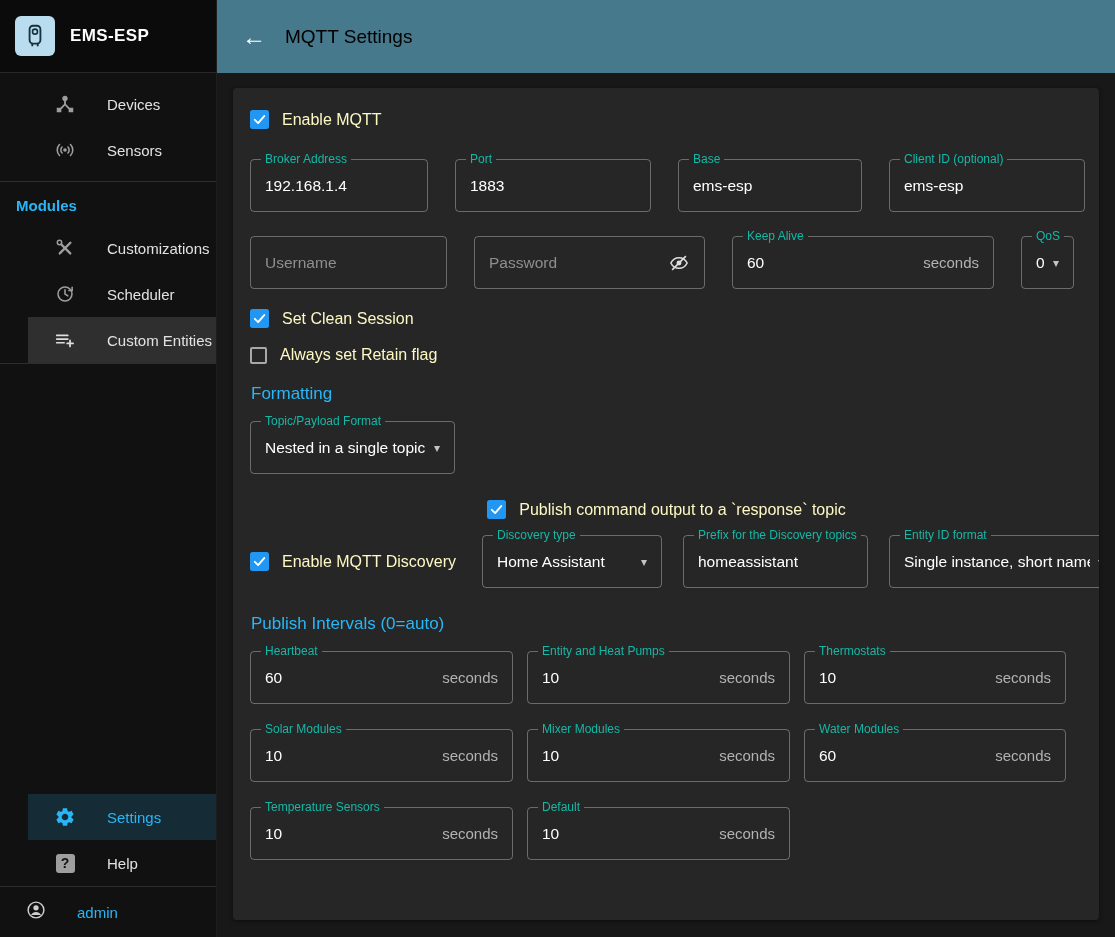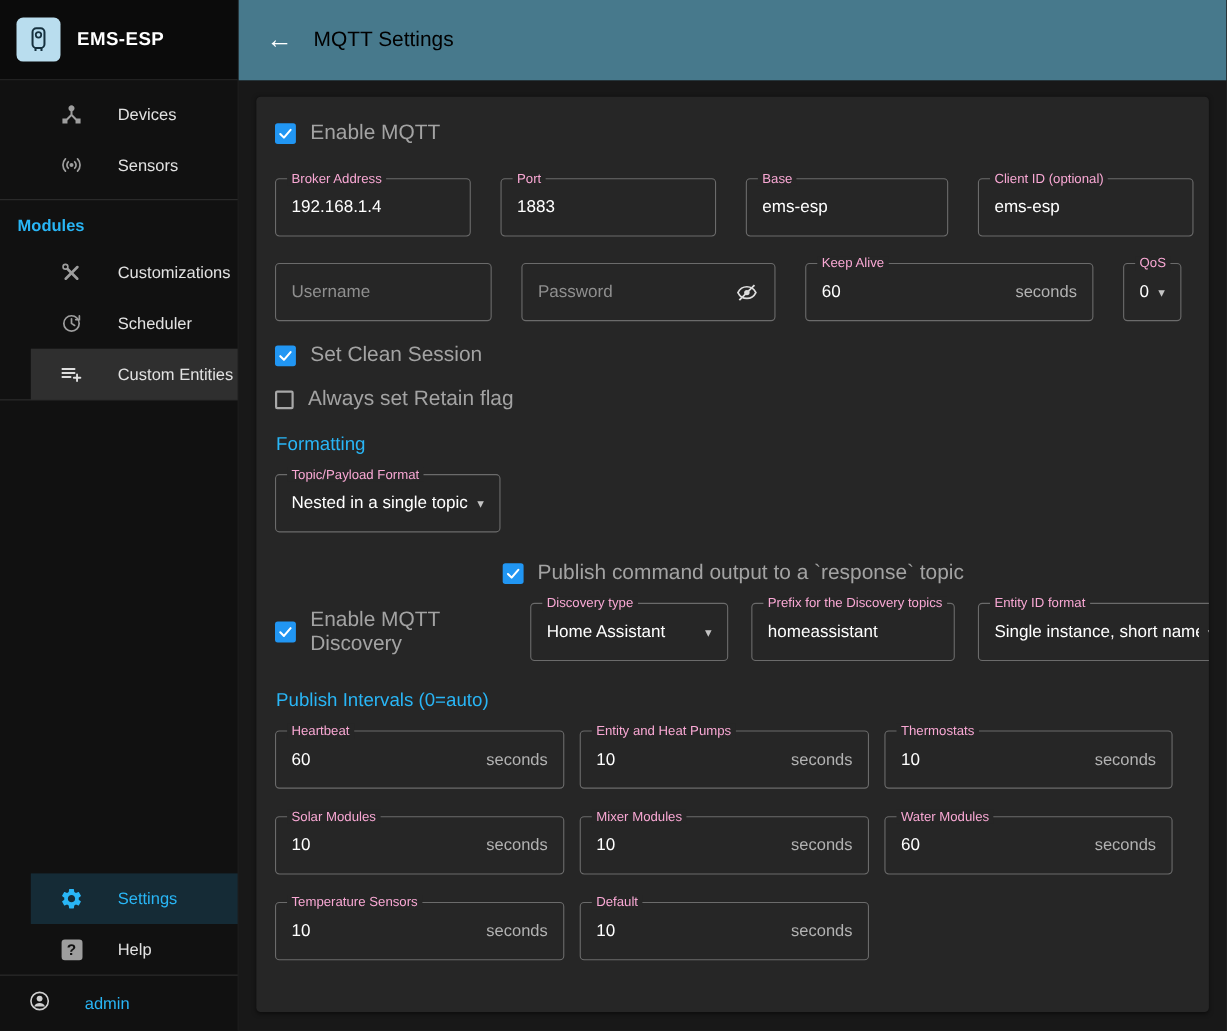--- a/index.html
+++ b/index.html
@@ -33,37 +33,37 @@
   .topbar { height:73px; flex:none; background:#47798c; display:flex; align-items:center; padding:0 25px; gap:19px; }
   .back-btn { font-size:24px; color:#fff; cursor:pointer; line-height:1; }
   .page-title { font-size:19px; font-weight:400; color:#000000; margin:0; }
 
   
   .content { flex:1; padding:15px 16px 17px 16px; }
   .card { background:#262626; border-radius:4px; height:100%; padding:22px 16px 24px 17px; box-shadow:0 1px 4px rgba(0,0,0,.5); overflow:hidden; }
 
   .frow { display:flex; gap:27px; margin-bottom:24px; }
   .field { position:relative; display:flex; align-items:center; height:53px; border:1px solid rgba(255,255,255,0.32); border-radius:4px; padding:0 14px; background:transparent; cursor:text; flex:none; }
-  .field-label { position:absolute; top:-7px; left:10px; padding:0 4px; font-size:12px; line-height:13px; color:#f9a8d4; background:#262626; white-space:nowrap; }
+  .field-label { position:absolute; top:-7px; left:10px; padding:0 4px; font-size:12px; line-height:13px; color:#14b8a6; background:#262626; white-space:nowrap; }
   .field-value { font-size:15.5px; color:#fff; flex:1; white-space:nowrap; overflow:hidden; }
   .placeholder { font-size:15.5px; color:#8f8f8f; flex:1; }
   .suffix { font-size:15px; color:#b2b2b2; margin-left:8px; flex:none; }
   .caret { color:#c4c4c4; font-size:12px; margin-left:8px; flex:none; }
   .field.select { cursor:pointer;justify-content:center; }
   .eye { flex:none; cursor:pointer; display:flex; align-items:center; }
 
   .w178{width:178px}.w196{width:196px}.w184{width:184px}.w197{width:197px}
   .w231{width:231px}.w262{width:262px}.w53{width:53px}.w205{width:205px}
   .w152{width:180px}.w185{width:185px}.w230{width:230px}
 
   .check-row { display:flex; align-items:center; gap:13px; cursor:pointer; }
   .mb18 { margin-bottom:18px; } .mb20 { margin-bottom:20px; } .mb26 { margin-bottom:26px; } .mb30 { margin-bottom:30px; } .mb16 { margin-bottom:16px;justify-content:center; }
   .cb { width:19px; height:19px; border-radius:2.5px; flex:none; display:flex; align-items:center; justify-content:center; background:#2196f3; }
   .cb.unchecked { background:transparent; border:2px solid #a8a8a8; width:17px; height:17px; border-radius:2px; }
-  .check-label { font-size:19px; color:#a3a3a3; }
+  .check-label { font-size:16px; color:#fef9c3; }
 
   .section-title { color:#29b6f6; font-size:17px; font-weight:400; margin:0 0 17px 1px; }
   .disc-row { display:flex; align-items:center; gap:21px; margin-bottom:26px; }
   .disc-row .check-row { width:211px; flex:none; }
   .intervals-grid { display:grid; grid-template-columns:263px 263px 262px; column-gap:14px; row-gap:25px; }
 </style>
 </head>
 <body>
 
 <div class="app">

